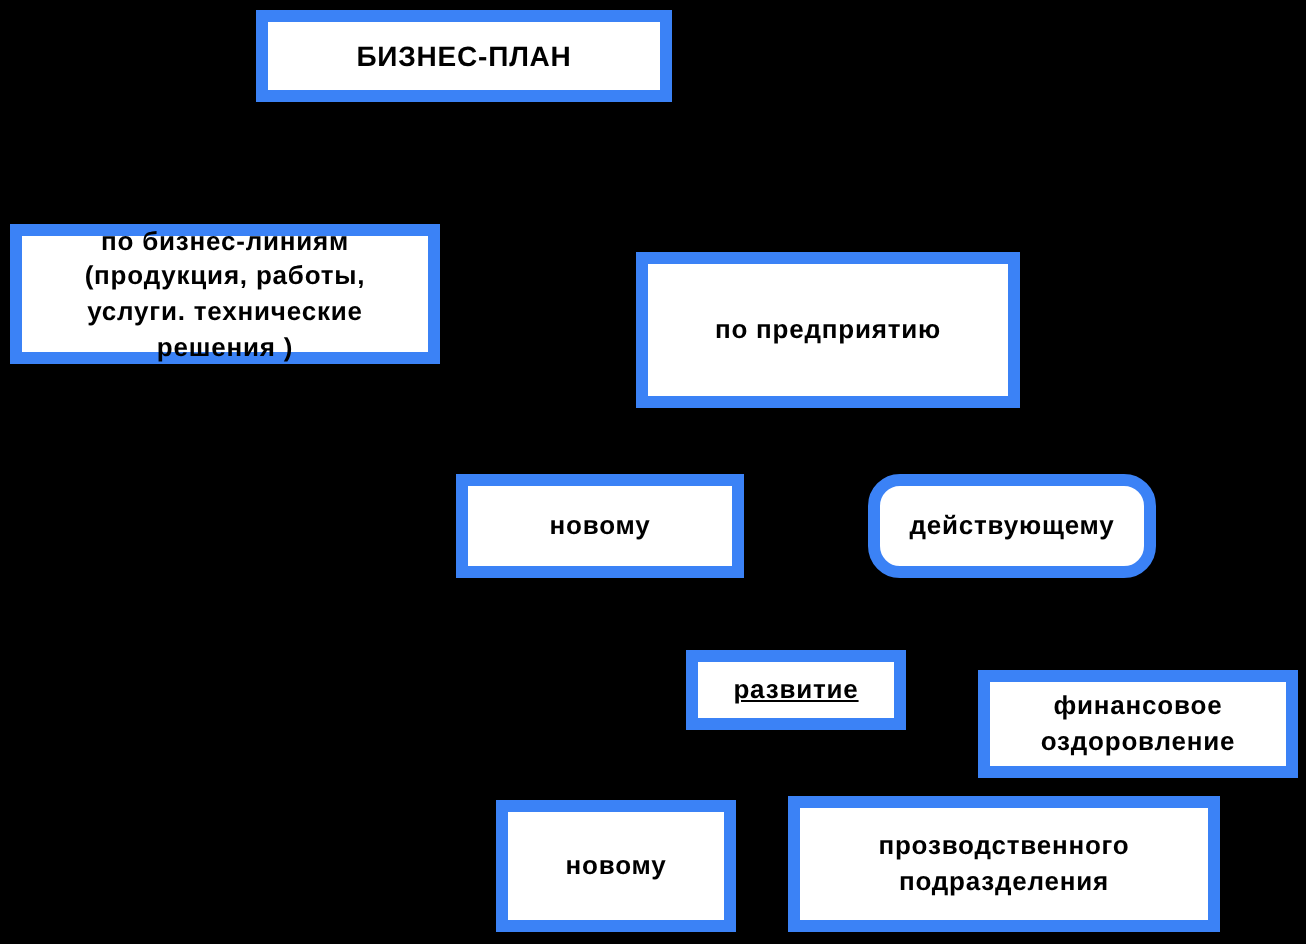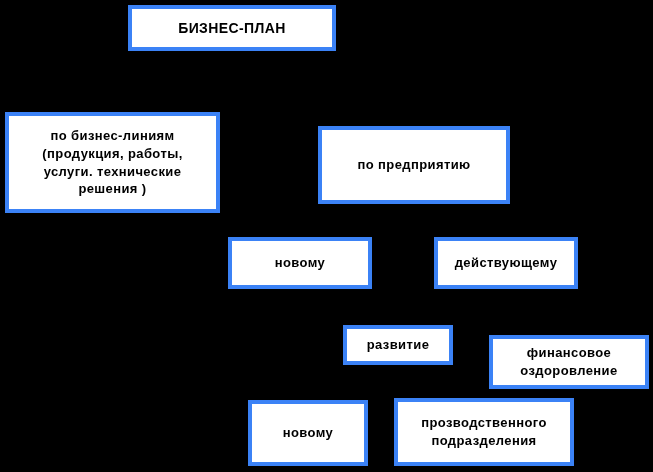--- a/index.html
+++ b/index.html
@@ -15,45 +15,45 @@
   }
   #diagram {
     position: relative;
     width: 653px;
     height: 472px;
   }
   .node {
     position: absolute;
     background: #ffffff;
     color: #000000;
-    border: 4px solid #3b82f6;
+    border: 6px solid #3b82f6;
     box-sizing: border-box;
     display: flex;
     align-items: center;
     justify-content: center;
     text-align: center;
     font-weight: bold;
     font-size: 13px;
     line-height: 1.35;
     letter-spacing: 0.4px;
     padding: 2px 6px;
   }
   .node span {
     display: block;
     white-space: pre-line;
   }
   .n-title { left: 128px;  top: 5px;   width: 208px; height: 46px; font-size: 14px; }
-  .n-lines { left: 5px;    top: 112px; width: 215px; height: 101px; font-size: 13px; }
+  .n-lines { left: 5px;    top: 112px; width: 215px; height: 70px; font-size: 13px; }
   .n-ent   { left: 318px;  top: 126px; width: 192px; height: 78px; }
   .n-new   { left: 228px;  top: 237px; width: 144px; height: 52px; }
-  .n-act   { left: 434px;  top: 237px; width: 144px; height: 52px; }
-  .n-dev   { left: 343px;  top: 325px; width: 110px; height: 40px; }
+  .n-act   { left: 434px;  top: 237px; width: 144px; height: 52px; border-radius: 16px; }
+  .n-dev   { left: 343px;  top: 325px; width: 110px; height: 40px; text-decoration: underline; }
   .n-fin   { left: 489px;  top: 318px; width: 160px; height: 54px; margin-top: 17px; }
   .n-all   { left: 248px;  top: 400px; width: 120px; height: 66px; }
-  .n-prod  { left: 394px;  top: 398px; width: 180px; height: 68px; }
+  .n-prod  { left: 394px;  top: 398px; width: 216px; height: 68px; }
 </style>
 </head>
 <body>
 
 <div id="diagram">
 
   <div class="node n-title">
     <span>БИЗНЕС-ПЛАН</span>
   </div>
 

